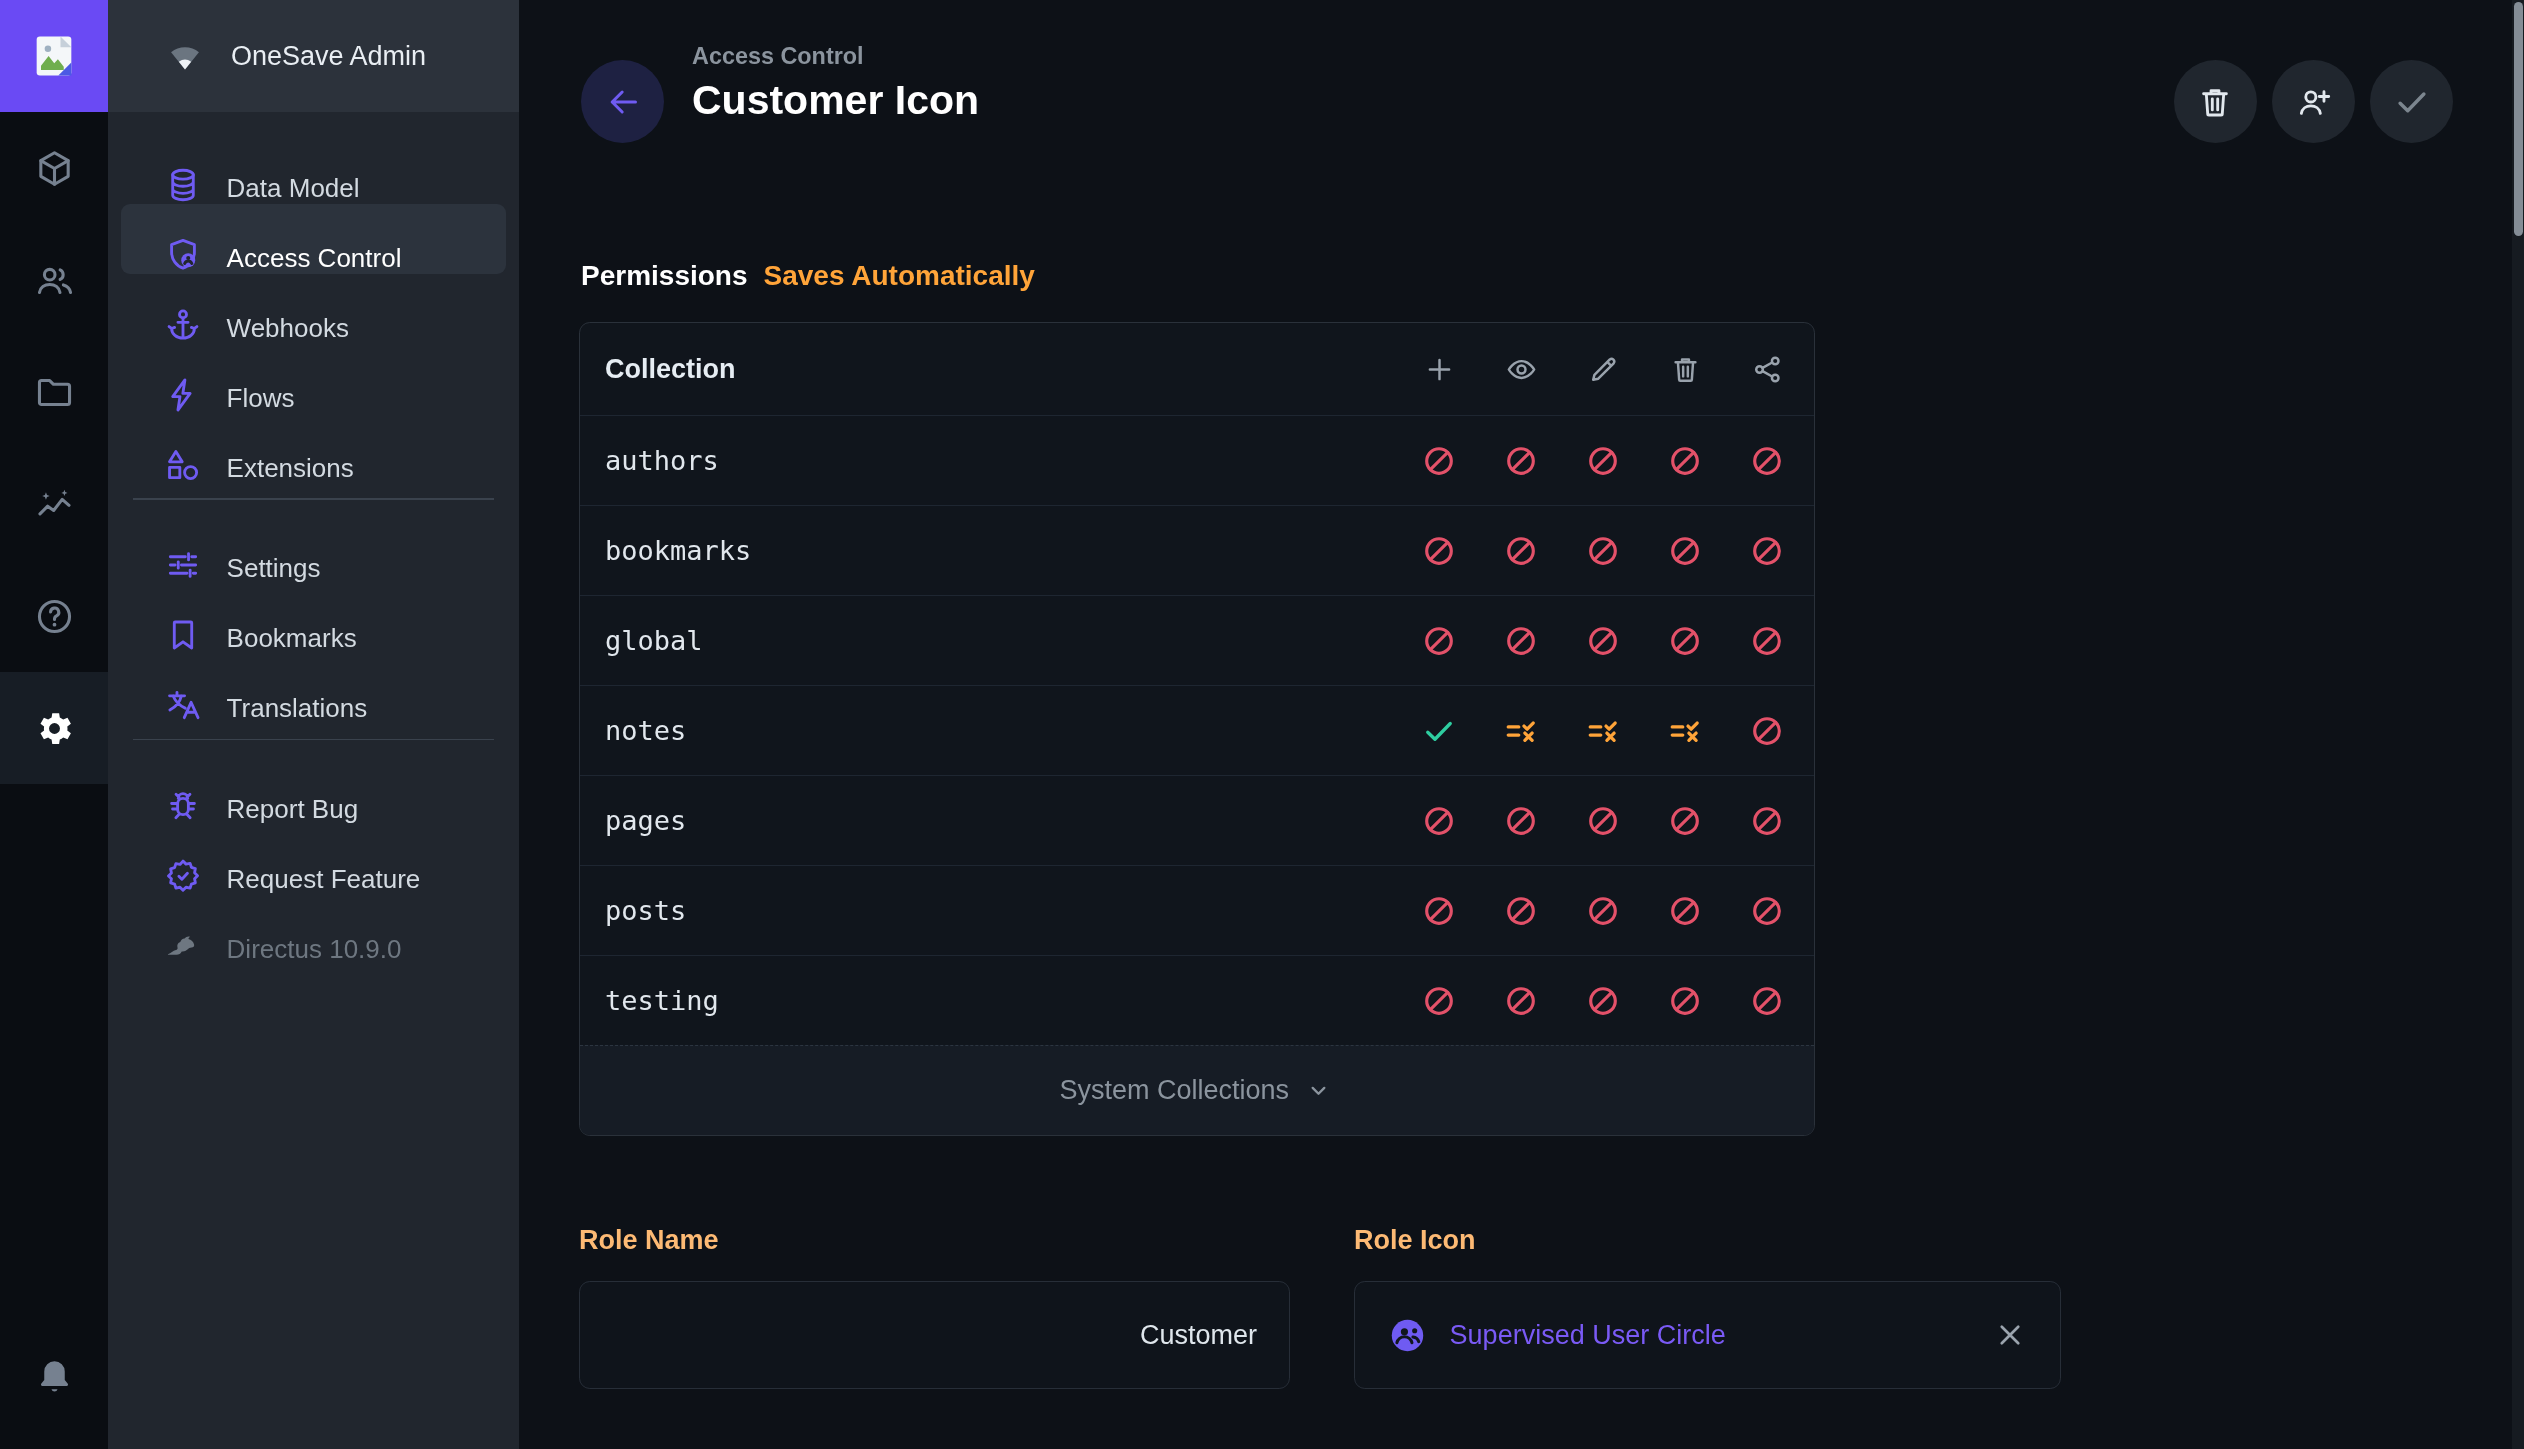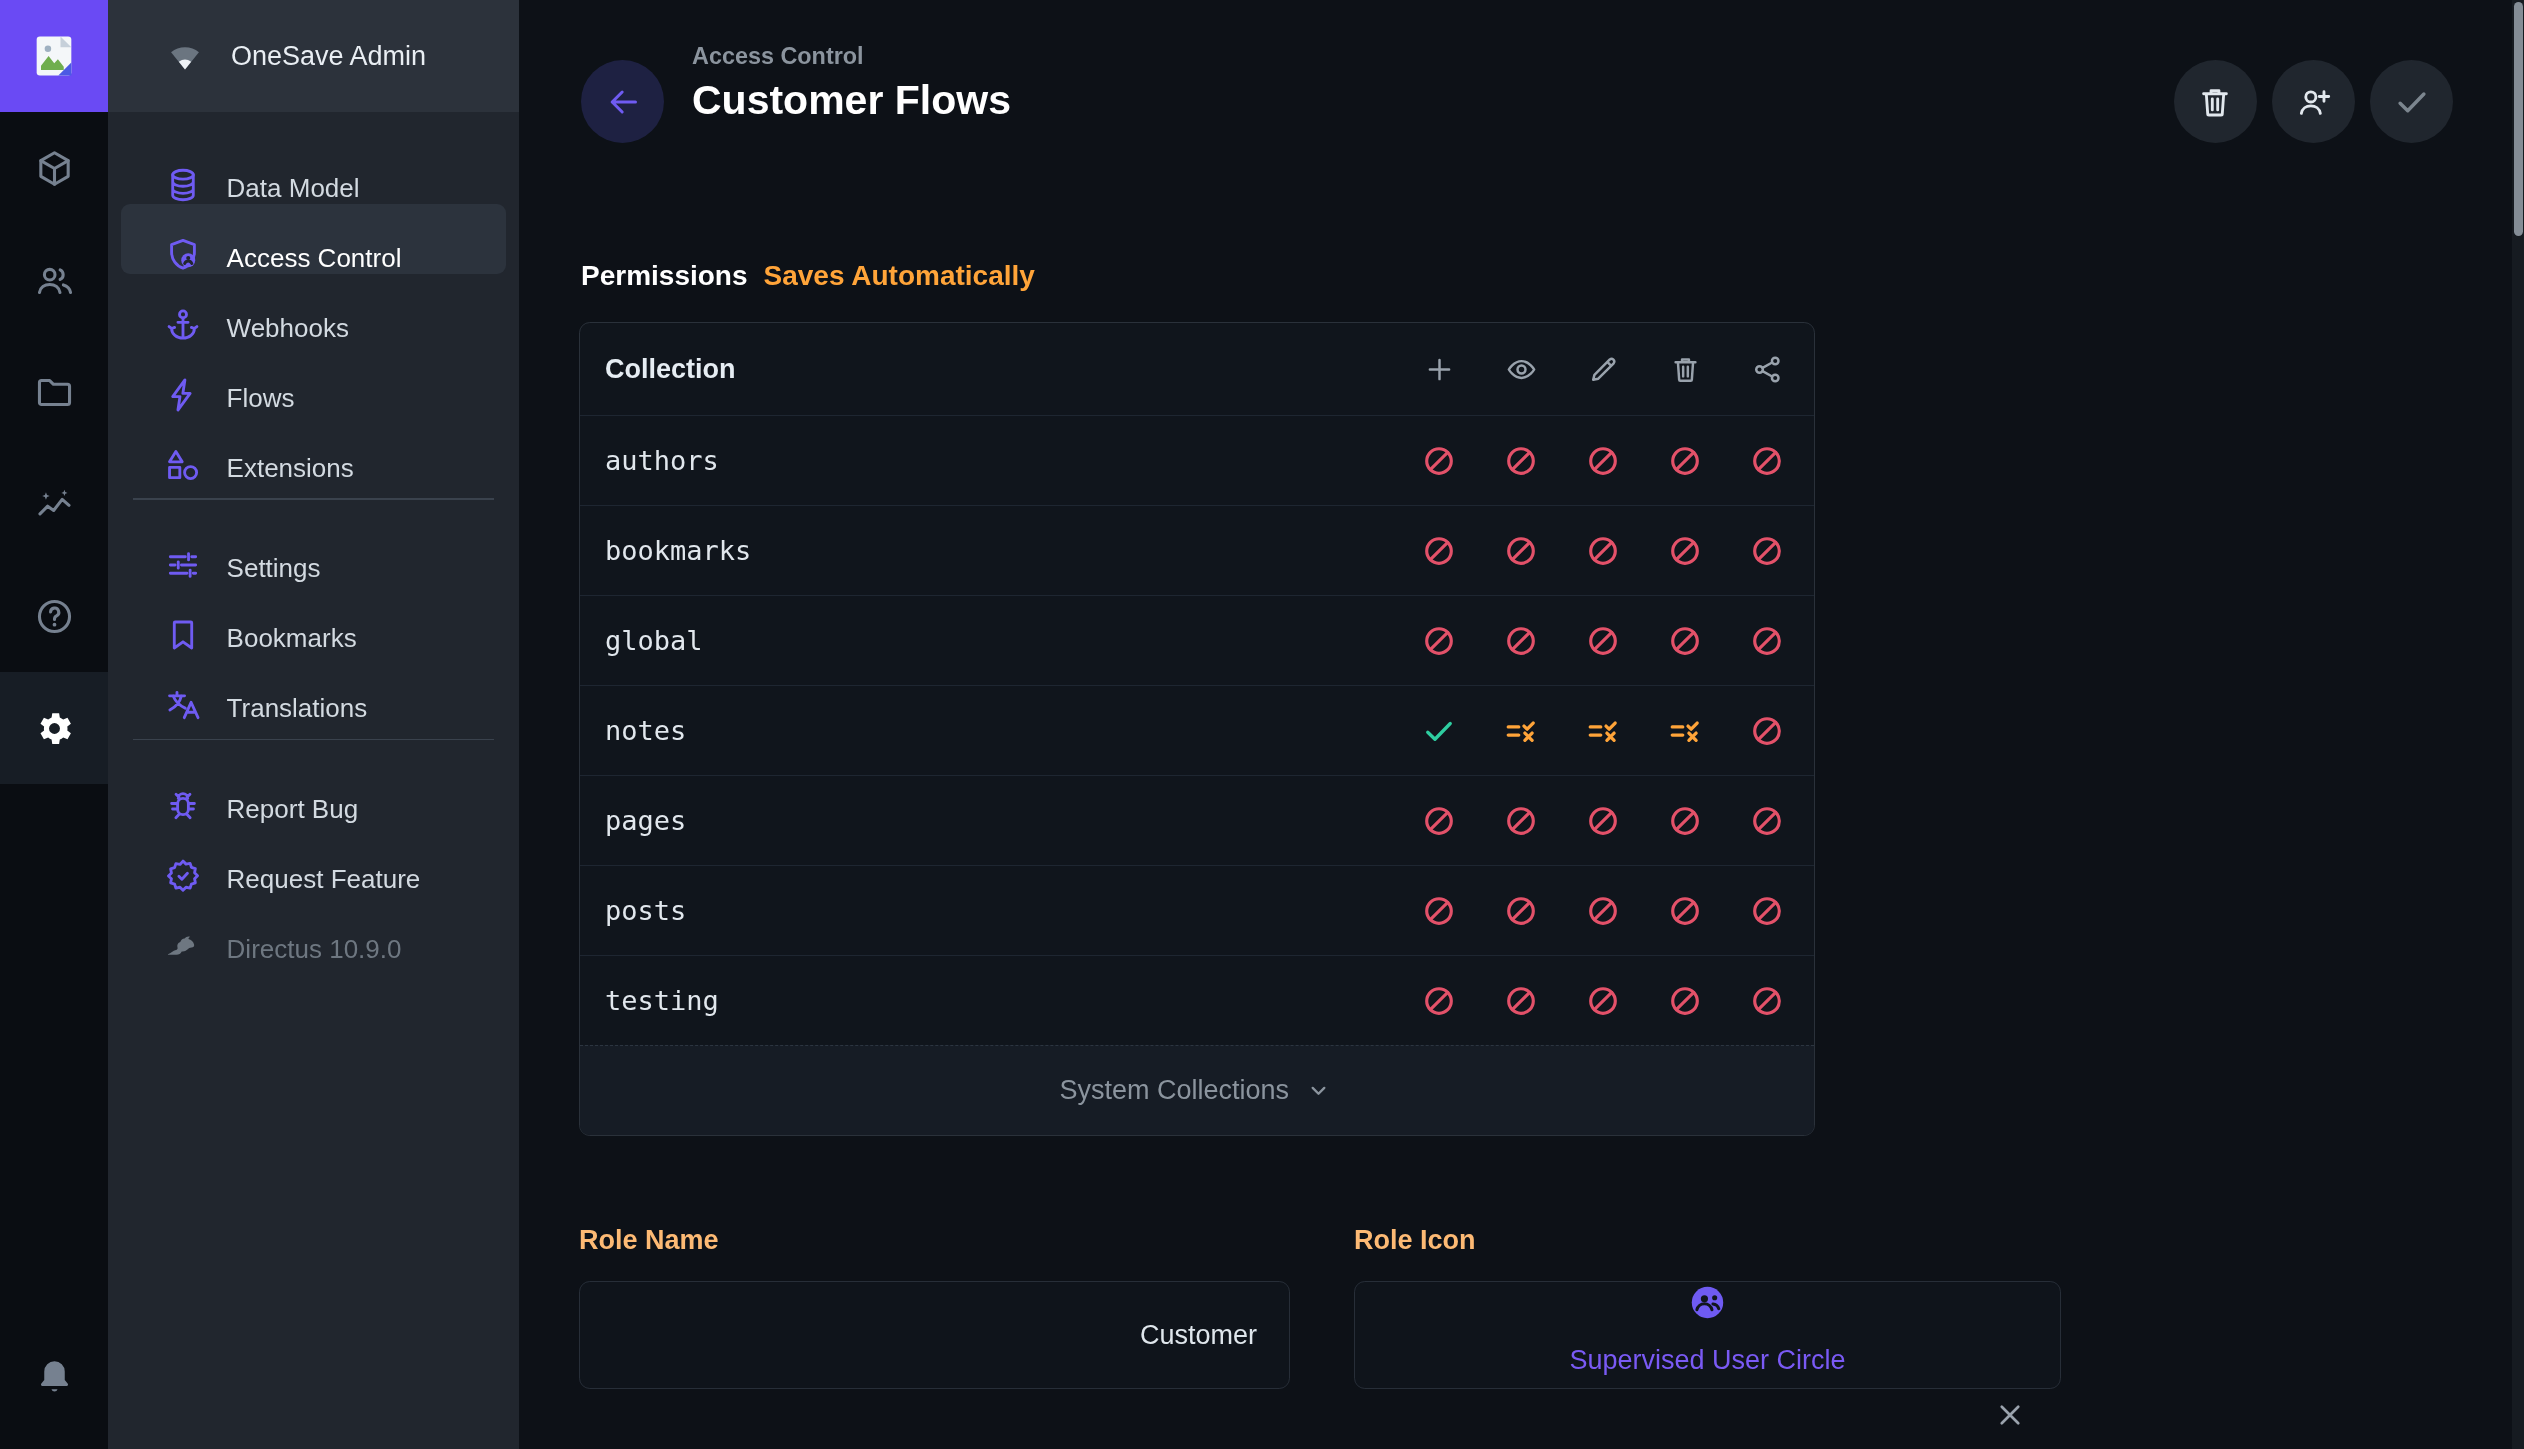--- a/index.html
+++ b/index.html
@@ -82,21 +82,21 @@
   .pt-footer svg { width:31px; height:31px; }
 
   
   .fields { position:absolute; left:60px; top:1225px; width:1482px; display:flex; gap:64px; }
   .field { display:flex; flex-direction:column; }
   .field-label { font-size:27px; font-weight:700; color:#fdba74; }
   .input-box { margin-top:25px; height:108px; background:#0f141b;
                border:1.8px solid #272e38; border-radius:10.8px; display:flex;
                align-items:center; padding:0 32px; font-size:27px; color:#dfe6ec; }
   .rn-box { width:711px;justify-content:flex-end; }
-  .ri-box { width:707px; color:#7a5af5; gap:21.6px;flex-direction:column; }
+  .ri-box { width:707px; color:#7a5af5; gap:21.6px; }
   .ri-box .ricon { width:41px; height:41px; color:#6f5bf2; }
   .ri-box .ricon svg { width:41px; height:41px; }
   .ri-clear { margin-left:auto; width:36px; height:36px; color:#9aa3ad; cursor:pointer; }
   .ri-clear svg { width:36px; height:36px; }
 
   
   .scrollbar { position:absolute; right:0; top:0; width:12.6px; height:100%;
                background:#161b21; }
   .scroll-thumb { position:absolute; top:1.8px; left:1.8px; width:9px; height:234px;
                   background:#848d96; border-radius:4.5px; cursor:pointer; }
@@ -296,21 +296,21 @@
 <div class="main">
   <button class="back-btn">
     <span>
         <svg viewBox="0 0 24 24" fill="none" stroke="currentColor" stroke-width="1.8" stroke-linecap="round" stroke-linejoin="round">
           <path d="M19.5 12H5.5M11.5 6l-6 6 6 6"></path>
         </svg>
       </span>
   </button>
   <div class="head-text">
     <div class="breadcrumb">Access Control</div>
-    <div class="page-title">Customer Flows</div>
+    <div class="page-title">Customer Icon</div>
   </div>
   <div class="head-actions">
       <button class="action-btn">
         <span>
           <svg viewBox="0 0 24 24" fill="none" stroke="currentColor" stroke-width="1.8" stroke-linecap="round" stroke-linejoin="round">
             <path d="M4.8 6.8h14.4M9.5 6.8V4.8h5v2M6.5 6.8l.9 12.7c0 .4.4.7.8.7h7.6c.4 0 .8-.3.8-.7l.9-12.7M10.3 10v7M13.7 10v7"></path>
           </svg>
         </span>
       </button>
       <button class="action-btn">

